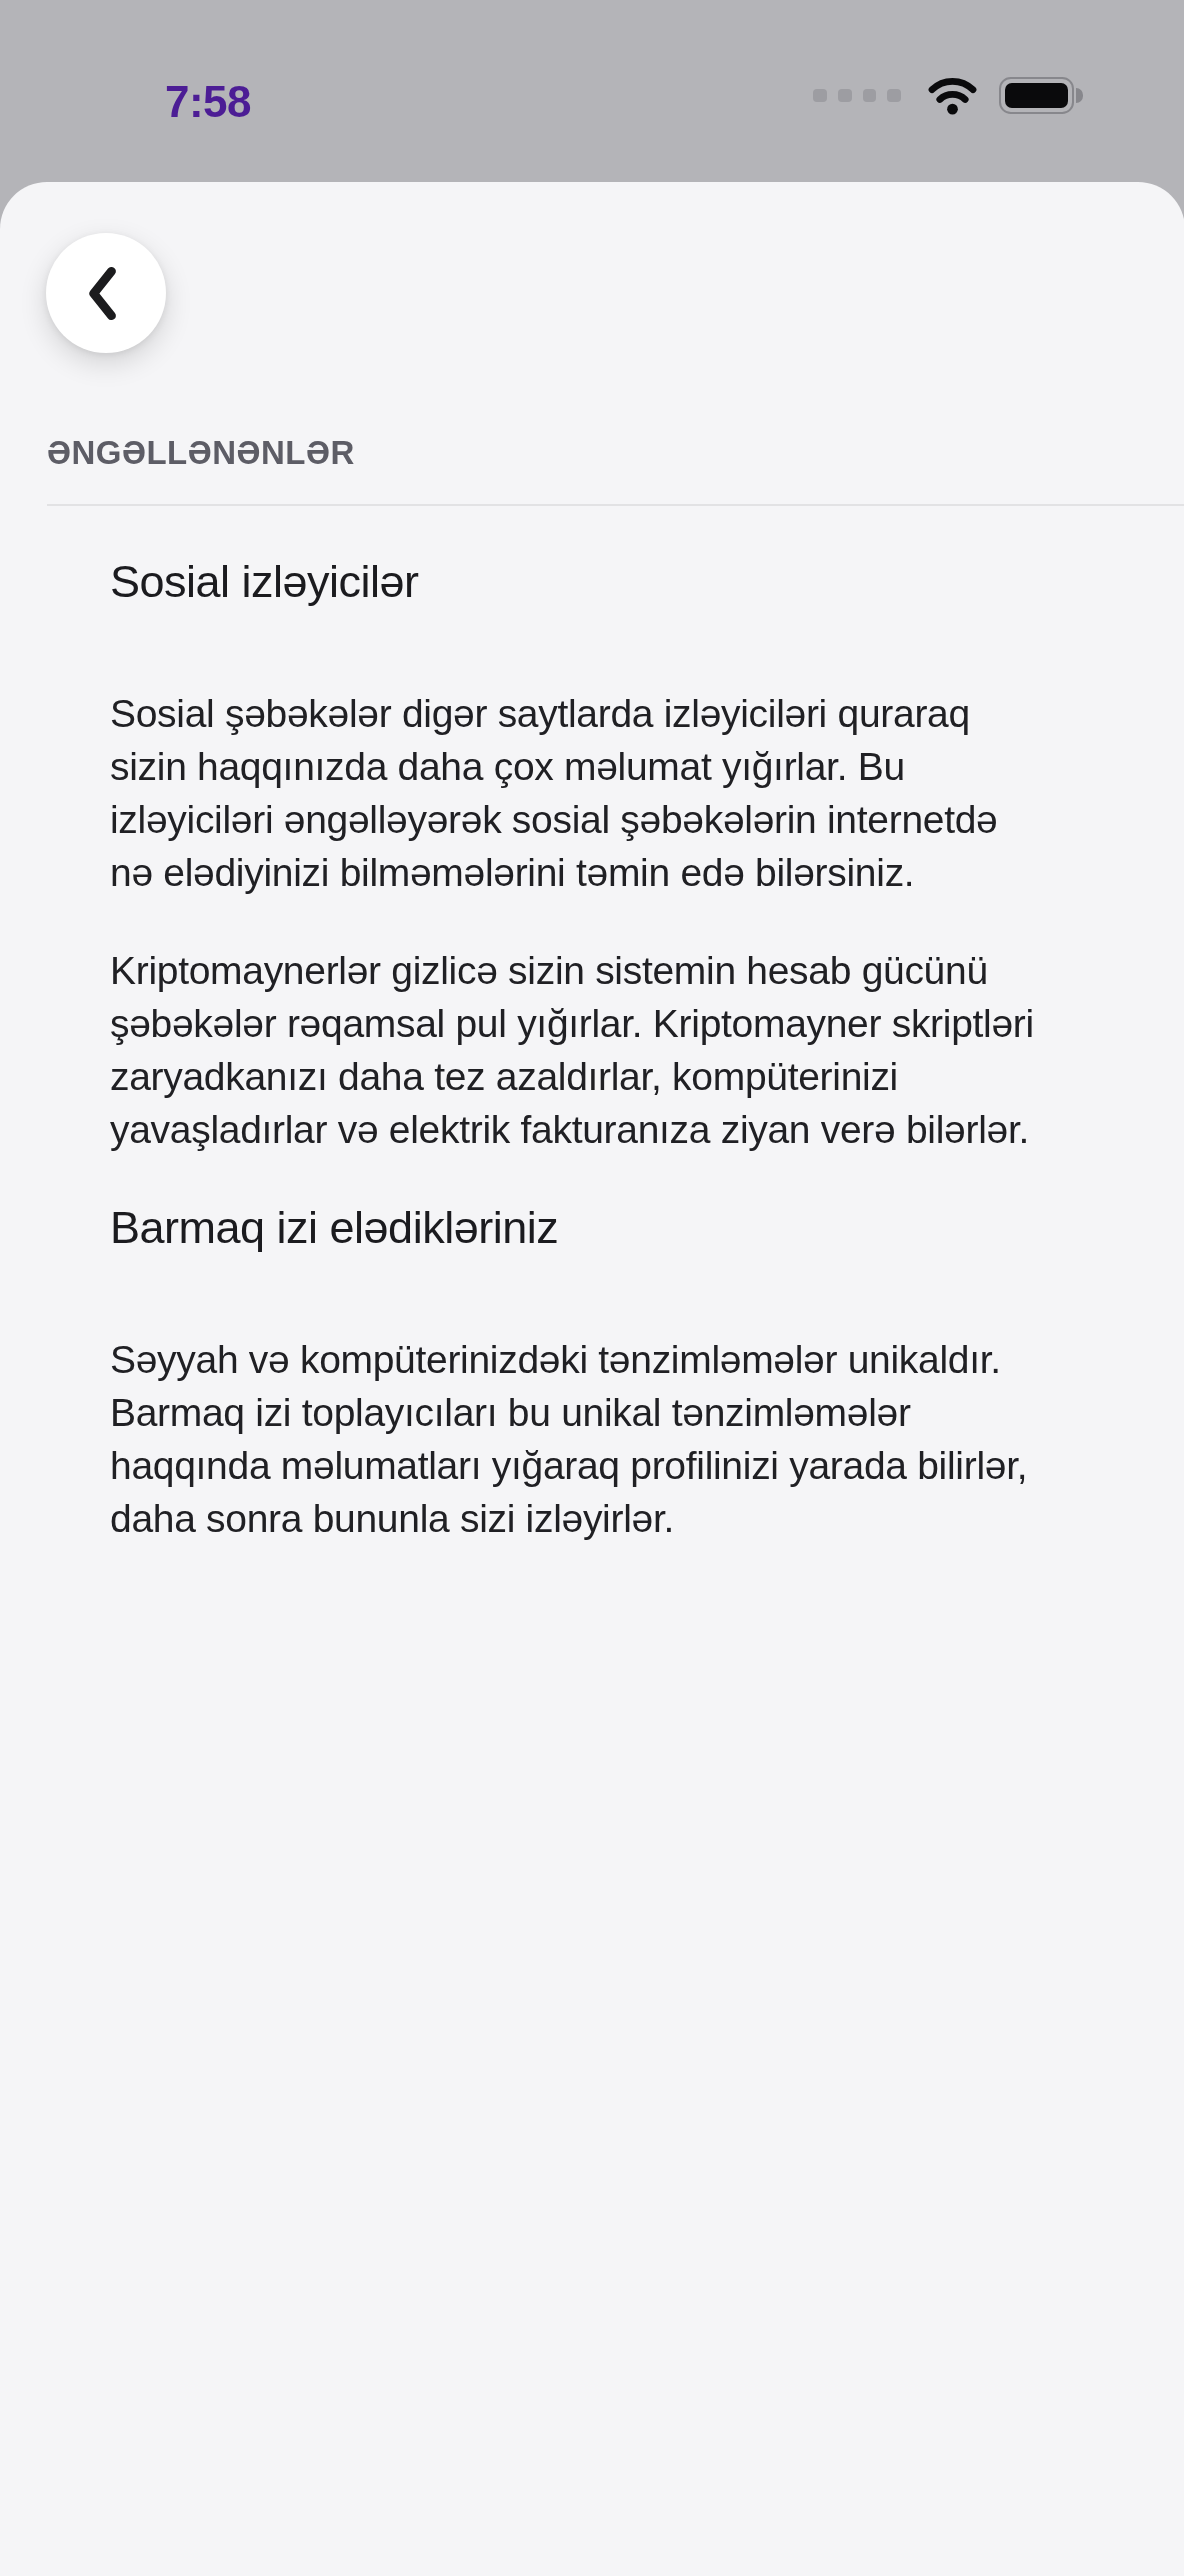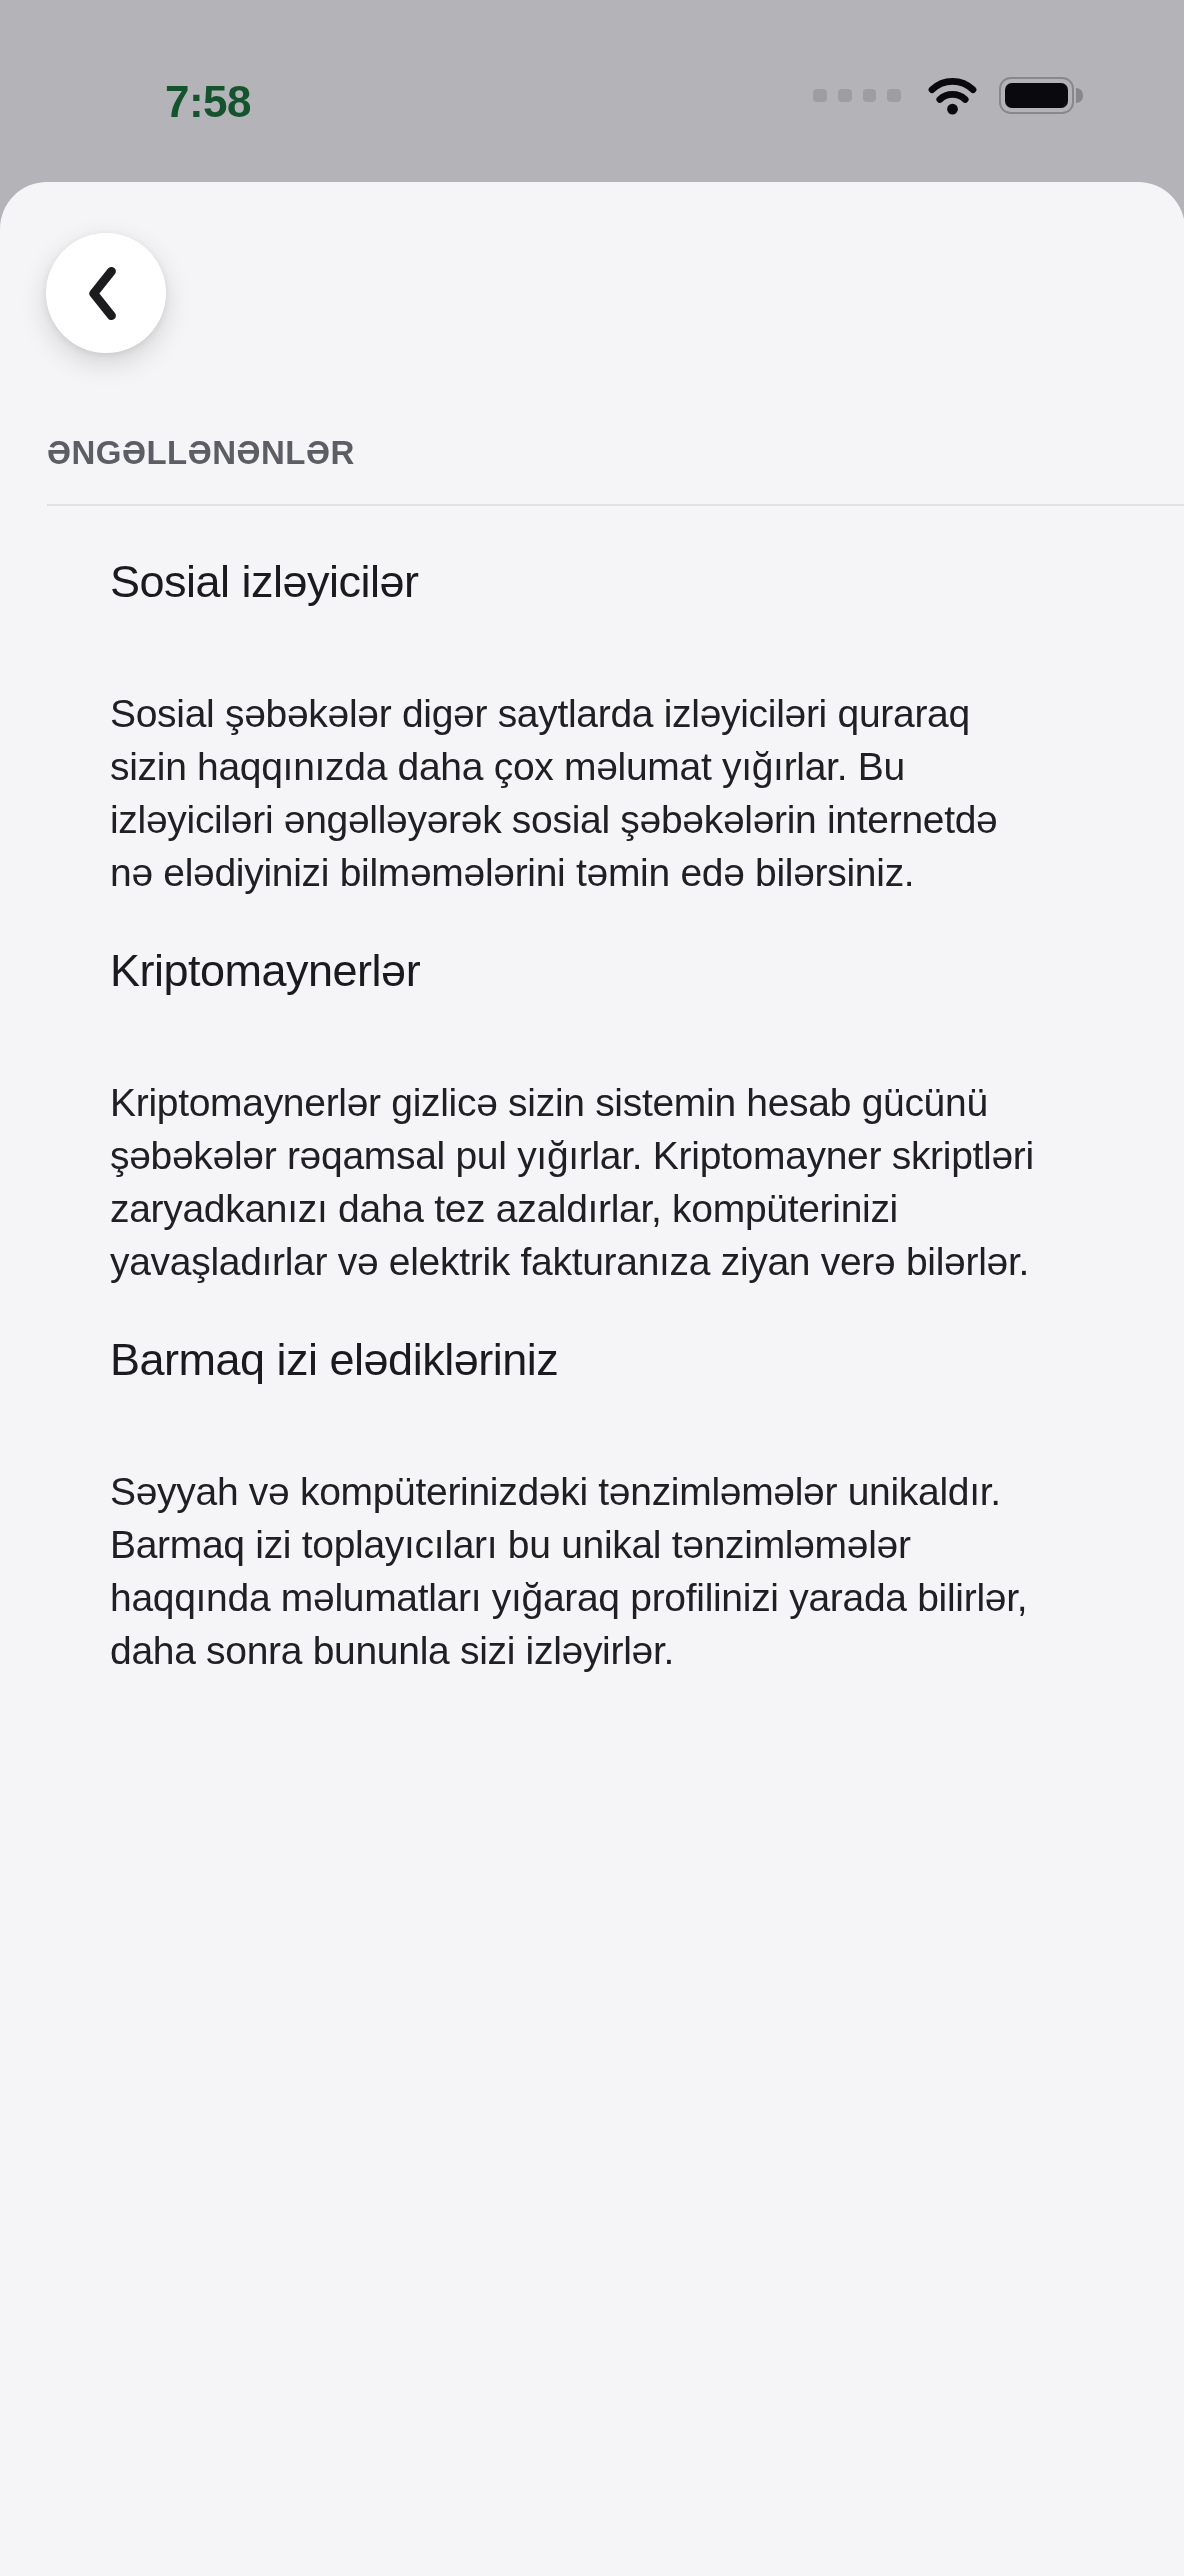--- a/index.html
+++ b/index.html
@@ -14,21 +14,21 @@
     position:relative;width:1185px;height:2576px;margin:0 auto;
     background:var(--outer-bg);overflow:hidden;
   }
   
   .status-bar{
     position:absolute;top:63px;left:0;right:0;height:65px;
     display:flex;align-items:center;justify-content:space-between;
     padding:0 102px 0 165px;
   }
   .status-time{
-    font-size:44px;font-weight:700;color:#14532d;letter-spacing:-0.5px;margin-top:12px;
+    font-size:44px;font-weight:700;color:#4c1d95;letter-spacing:-0.5px;margin-top:12px;
   }
   .status-right{display:flex;align-items:center;gap:21.6px;}
   .cell-dots{display:flex;align-items:center;gap:10.8px;margin-right:3.9px;}
   .cell-dots i{width:13.8px;height:13.8px;border-radius:3.9px;background:var(--dot-gray);display:block;}
   .wifi-svg{width:51px;height:39px;display:block;}
   .battery{display:flex;align-items:center;}
   .battery-body{
     width:75px;height:37px;border:2.9px solid var(--battery-outline);
     border-radius:11.8px;padding:3.9px;background:transparent;
   }
@@ -114,21 +114,20 @@
   <section class="sec">
     <h2 class="sec-title">Sosial izləyicilər</h2>
     <p class="sec-body">Sosial şəbəkələr digər saytlarda izləyiciləri quraraq
 sizin haqqınızda daha çox məlumat yığırlar. Bu
 izləyiciləri əngəlləyərək sosial şəbəkələrin internetdə
 nə elədiyinizi bilməmələrini təmin edə bilərsiniz.</p>
   </section>
 
 
   <section class="sec">
-    <h2 class="sec-title">Kriptomaynerlər</h2>
     <p class="sec-body">Kriptomaynerlər gizlicə sizin sistemin hesab gücünü
 şəbəkələr rəqamsal pul yığırlar. Kriptomayner skriptləri
 zaryadkanızı daha tez azaldırlar, kompüterinizi
 yavaşladırlar və elektrik fakturanıza ziyan verə bilərlər.</p>
   </section>
 
   <section class="sec">
     <h2 class="sec-title">Barmaq izi elədikləriniz</h2>
     <p class="sec-body">Səyyah və kompüterinizdəki tənzimləmələr unikaldır.
 Barmaq izi toplayıcıları bu unikal tənzimləmələr

